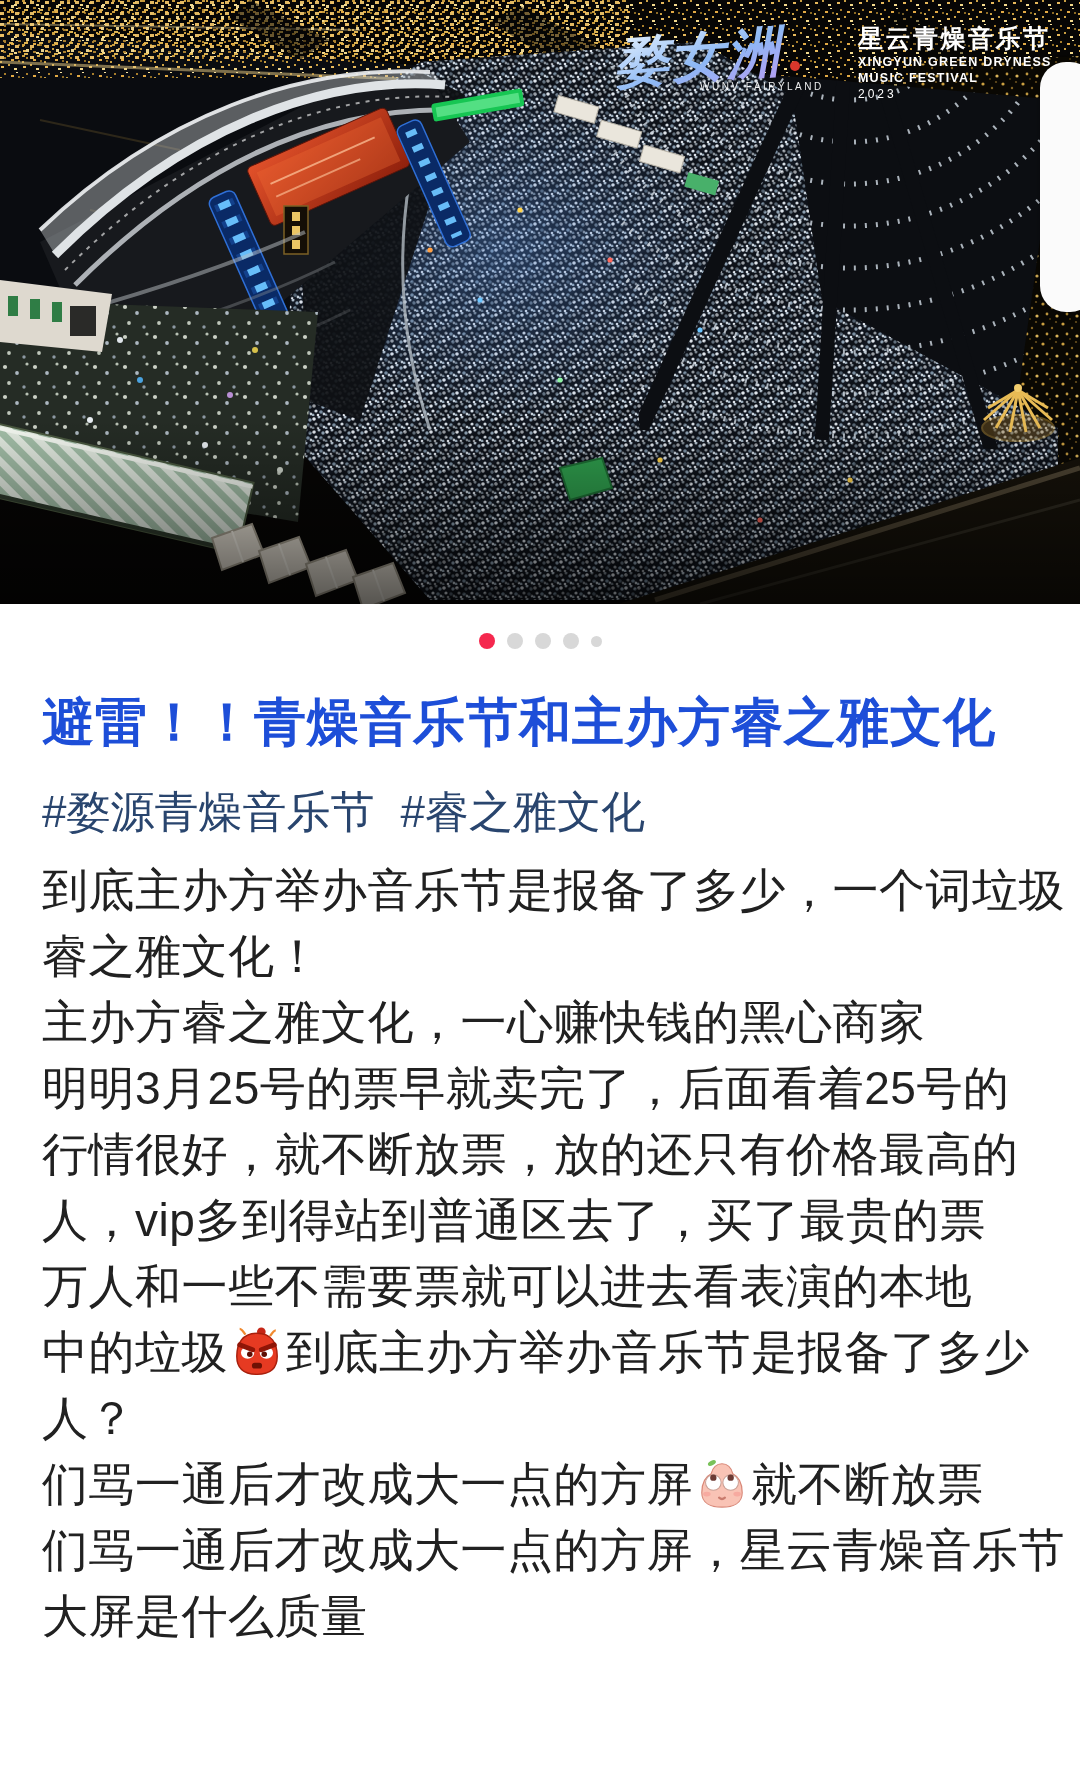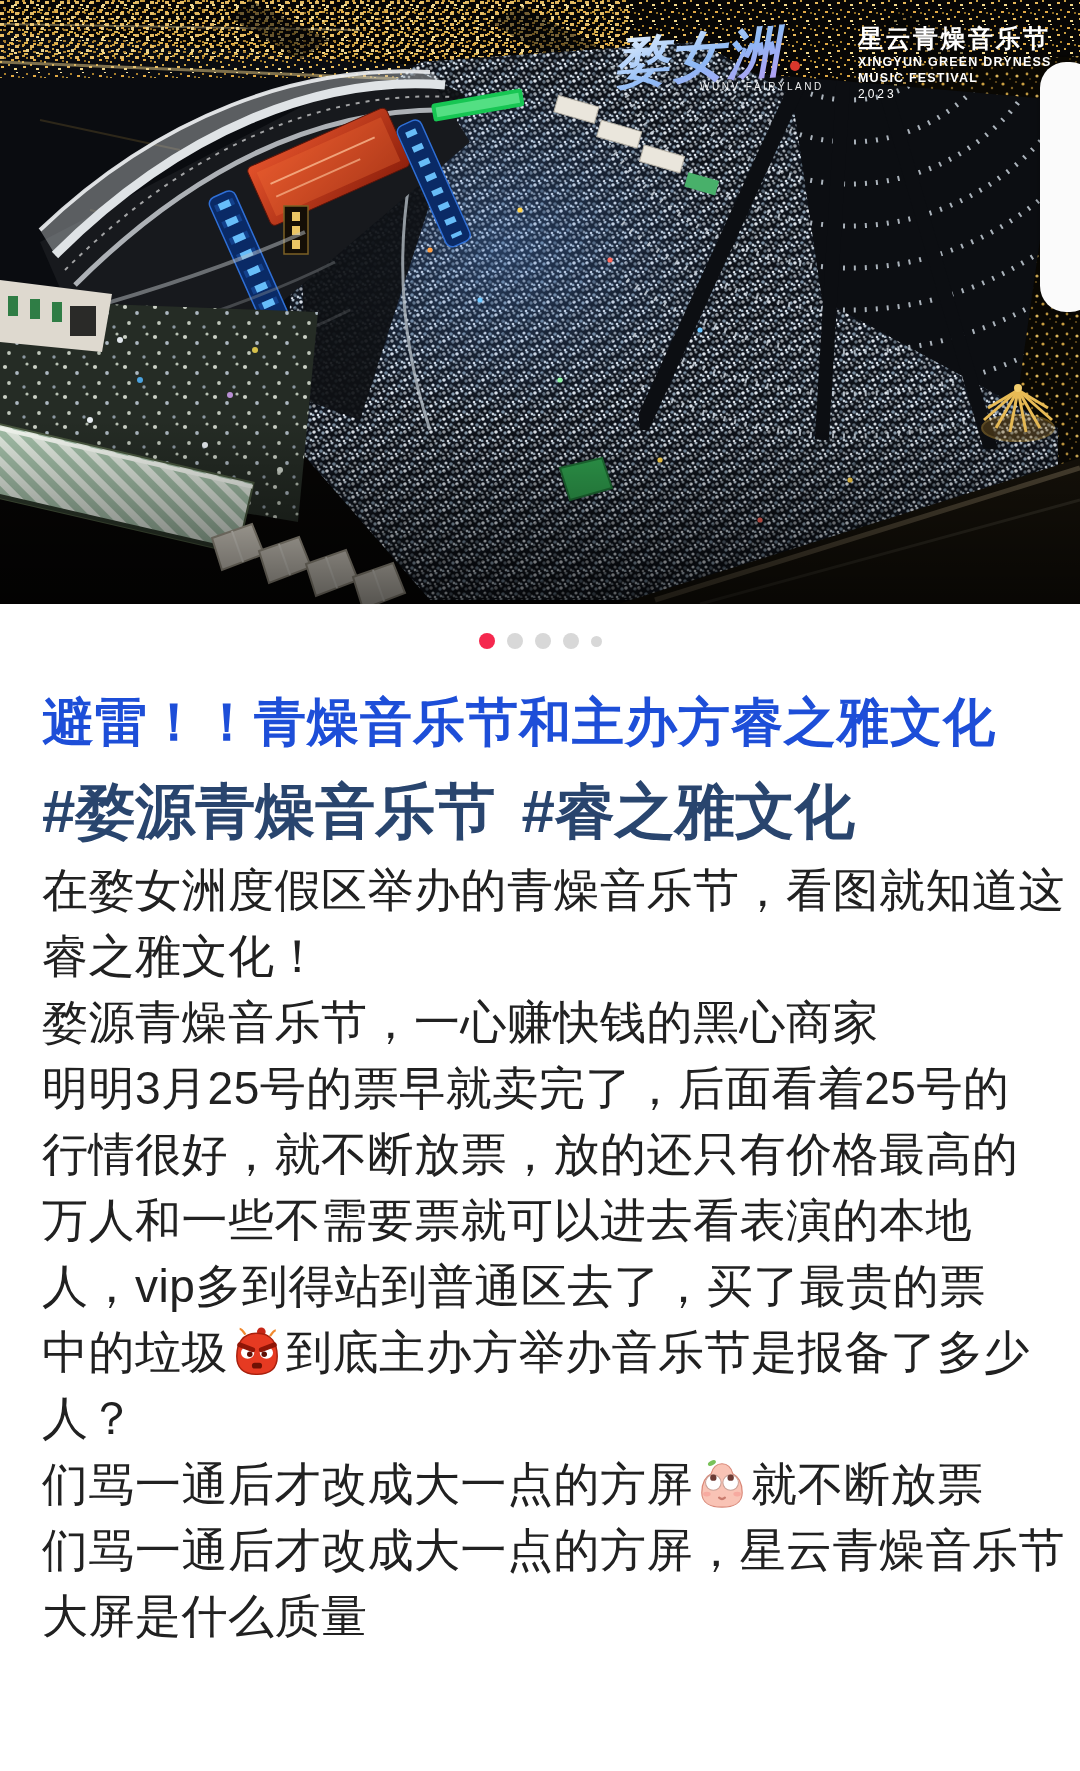--- a/index.html
+++ b/index.html
@@ -10,22 +10,22 @@
   .side-pill{position:absolute;top:62px;right:-16px;width:56px;height:250px;
              background:#fbfbfb;border-radius:26px;box-shadow:0 2px 8px rgba(0,0,0,.35);}
   .dots{position:absolute;top:633px;left:0;right:0;display:flex;justify-content:center;
         align-items:center;gap:12px;}
   .dot{width:16px;height:16px;border-radius:50%;background:#d8d8d8;}
   .dot.active{background:#f5284e;}
   .dot.small{width:11px;height:11px;}
   .title{position:absolute;left:42px;top:692px;width:996px;margin:0;
          font-size:52px;line-height:60px;font-weight:800;color:#1d4ed8;
          letter-spacing:1px;white-space:nowrap;}
-  .tags{position:absolute;left:42px;top:787px;font-size:60px;line-height:50px;
-        font-weight:700;color:#29456e;white-space:nowrap;}
+  .tags{position:absolute;left:42px;top:787px;font-size:44px;line-height:50px;
+        font-weight:400;color:#29456e;white-space:nowrap;}
   .tags a{color:#29456e;text-decoration:none;}
   .tags .tag1{margin-right:26px;}
   .post-body{position:absolute;left:42px;top:857px;width:1000px;color:#212121;
              font-size:46px;letter-spacing:.5px;}
   .ln{height:66px;line-height:66px;white-space:nowrap;}
   .emoji{display:inline-block;width:52px;height:52px;vertical-align:-10px;margin:0 3px;}
   .emoji svg{display:block;width:52px;height:52px;}
 </style>
 </head>
 <body>
@@ -315,27 +315,27 @@
     <span class="dot small"></span>
   </div>
 
   <h1 class="title">避雷！！青燥音乐节和主办方睿之雅文化</h1>
 
   <div class="tags">
     <a href="#" class="tag1">#婺源青燥音乐节</a><a href="#">#睿之雅文化</a>
   </div>
 
   <div class="post-body">
-    <div class="ln"><span>在婺女洲度假区举办的青燥音乐节，看图就知道这</span></div>
+    <div class="ln"><span>到底主办方举办音乐节是报备了多少，一个词垃圾</span></div>
     <div class="ln"><span>睿之雅文化！</span></div>
-    <div class="ln"><span>婺源青燥音乐节，一心赚快钱的黑心商家</span></div>
+    <div class="ln"><span>主办方睿之雅文化，一心赚快钱的黑心商家</span></div>
     <div class="ln"><span>明明3月25号的票早就卖完了，后面看着25号的</span></div>
     <div class="ln"><span>行情很好，就不断放票，放的还只有价格最高的</span></div>
+    <div class="ln"><span>人，vip多到得站到普通区去了，买了最贵的票</span></div>
     <div class="ln"><span>万人和一些不需要票就可以进去看表演的本地</span></div>
-    <div class="ln"><span>人，vip多到得站到普通区去了，买了最贵的票</span></div>
     <div class="ln">
       <span>中的垃圾</span><span class="emoji"><svg viewBox="0 0 36 36">
           <circle cx="21" cy="4" r="3" fill="#c62617"></circle>
           <path d="M10,6 C8,3 7,2 6,2" stroke="#f08a30" stroke-width="1.6" fill="none"></path>
           <path d="M27,7 C29,4 30,3 31,3" stroke="#f08a30" stroke-width="1.6" fill="none"></path>
           <path d="M18,5 C28,5 32,12 32,21 C32,30 26,33.5 18,33.5 C10,33.5 4,30 4,21 C4,12 8,5 18,5 Z" fill="#e63a22"></path>
           <path d="M18,5 C28,5 32,12 32,21 C32,30 26,33.5 18,33.5 C10,33.5 4,30 4,21 C4,12 8,5 18,5 Z" fill="none" stroke="#a81f0c" stroke-width="1"></path>
           <ellipse cx="11.5" cy="18.5" rx="4.6" ry="4.2" fill="#ffffff"></ellipse>
           <ellipse cx="24.5" cy="18.5" rx="4.6" ry="4.2" fill="#ffffff"></ellipse>
           <circle cx="13" cy="19.5" r="1.9" fill="#5e0e04"></circle>

